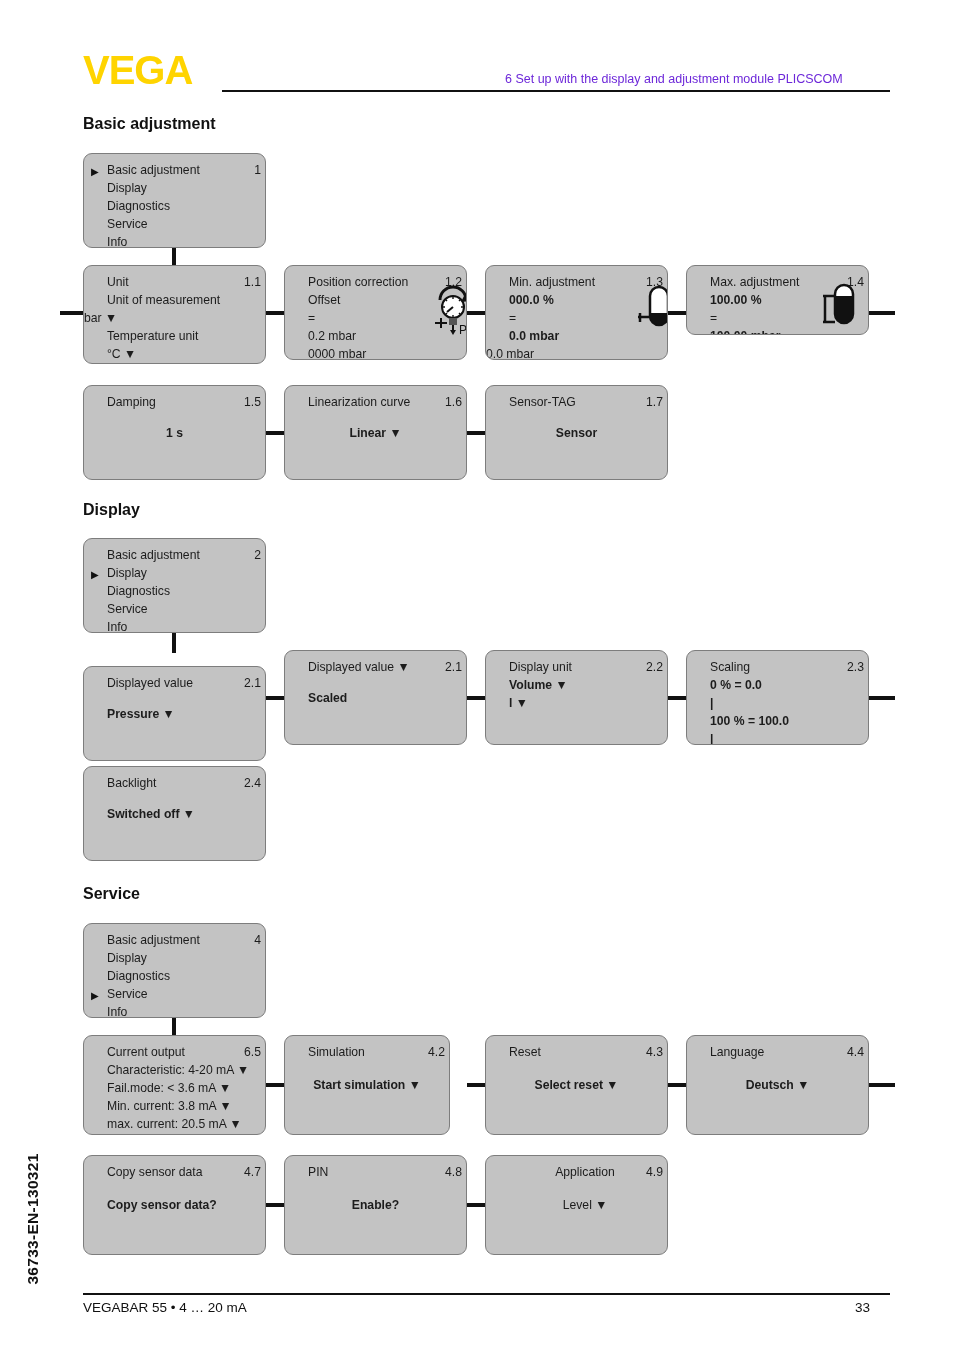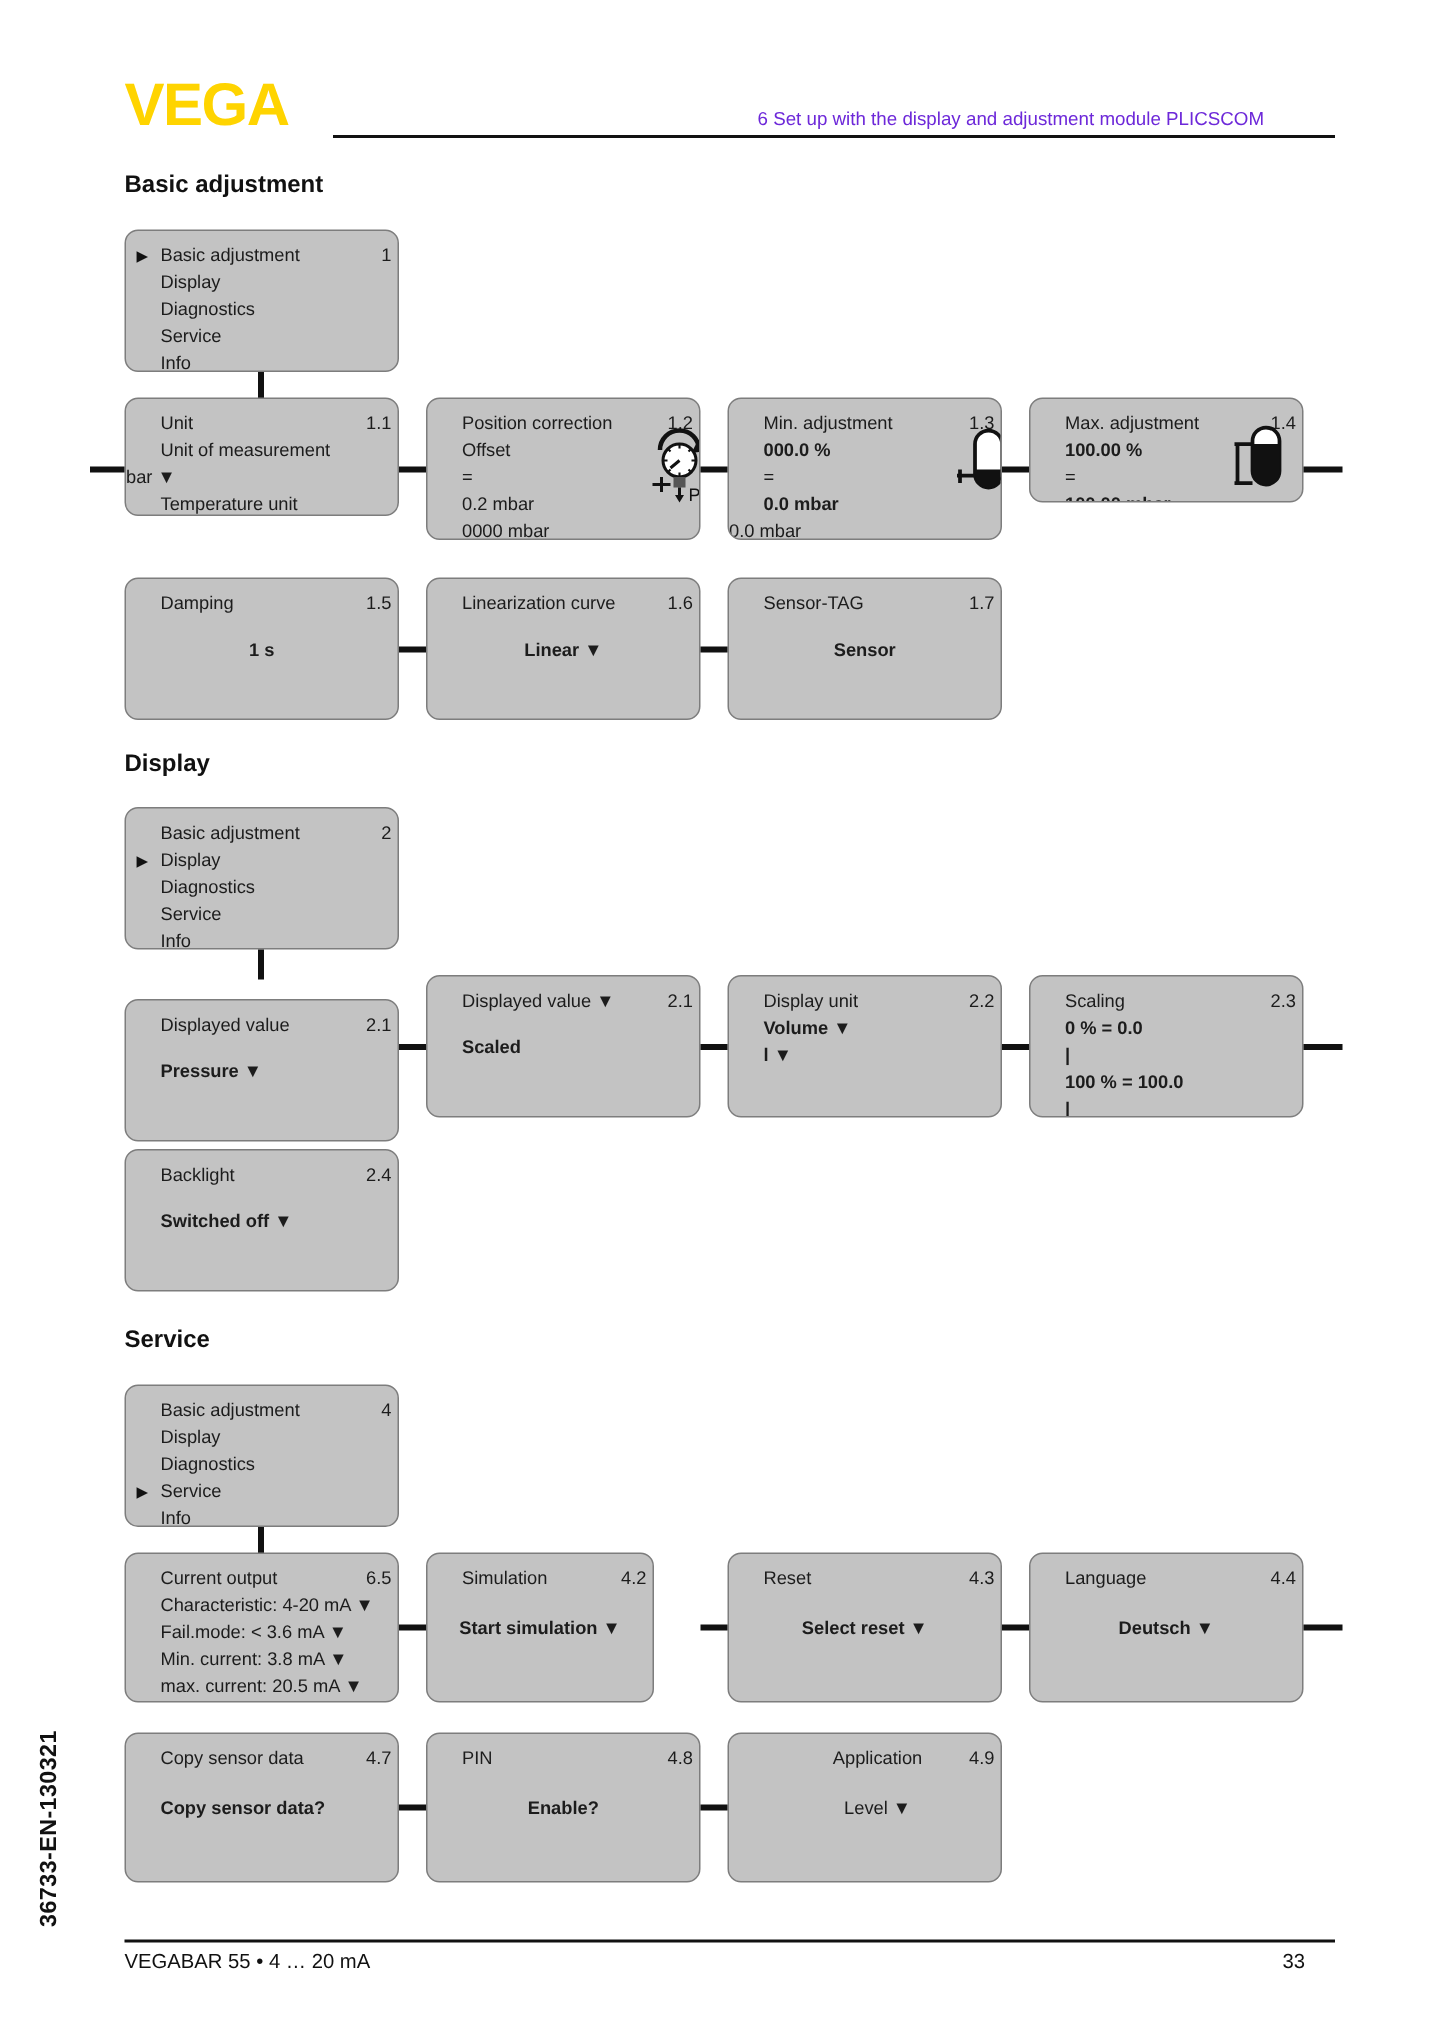--- a/index.html
+++ b/index.html
@@ -94,21 +94,21 @@
       <div class="box" style="left: 83px; top: 153px; width: 183px; height: 95px;">
         <div class="row" style="top: 9px;">Basic adjustment</div>
         <div class="caret" style="top: 13px;">▶</div>
         <div class="row" style="top: 27px;">Display</div>
         <div class="row" style="top: 45px;">Diagnostics</div>
         <div class="row" style="top: 63px;">Service</div>
         <div class="row" style="top: 81px;">Info</div>
         <div class="num" style="top: 9px;">1</div>
       </div>
       <div class="vline" style="left: 172px; top: 248px; height: 20px;"></div>
-      <div class="box" style="left: 83px; top: 265px; width: 183px; height: 79px;">
+      <div class="box" style="left: 83px; top: 265px; width: 183px; height: 99px;">
         <div class="row" style="top: 9px;">Unit</div>
         <div class="num" style="top: 9px;">1.1</div>
         <div class="row" style="top: 27px;">Unit of measurement</div>
         <div class="row rgt" style="top: 45px;">bar ▼</div>
         <div class="row" style="top: 63px;">Temperature unit</div>
         <div class="row" style="top: 81px;">°C ▼</div>
       </div>
       <div class="box" style="left: 284px; top: 265px; width: 183px; height: 95px;">
         <div class="row" style="top: 9px;">Position correction</div>
         <div class="num" style="top: 9px;">1.2</div>
@@ -247,21 +247,21 @@
       </div>
       <div class="vline" style="left: 172px; top: 1018px; height: 20px;"></div>
       <div class="box" style="left: 83px; top: 1035px; width: 183px; height: 100px;">
         <div class="row" style="top: 9px;">Current output</div>
         <div class="num" style="top: 9px;">6.5</div>
         <div class="row" style="top: 27px;">Characteristic: 4-20 mA ▼</div>
         <div class="row" style="top: 45px;">Fail.mode: &lt; 3.6 mA ▼</div>
         <div class="row" style="top: 63px;">Min. current: 3.8 mA ▼</div>
         <div class="row" style="top: 81px;">max. current: 20.5 mA ▼</div>
       </div>
-      <div class="box" style="left: 284px; top: 1035px; width: 152px; height: 100px;">
+      <div class="box" style="left: 284px; top: 1035px; width: 166px; height: 100px;">
         <div class="row" style="top: 9px;">Simulation</div>
         <div class="num" style="top: 9px;">4.2</div>
         <div class="row b ctr" style="top: 42px;">Start simulation ▼</div>
       </div>
       <div class="box" style="left: 485px; top: 1035px; width: 183px; height: 100px;">
         <div class="row" style="top: 9px;">Reset</div>
         <div class="num" style="top: 9px;">4.3</div>
         <div class="row b ctr" style="top: 42px;">Select reset ▼</div>
       </div>
       <div class="box" style="left: 686px; top: 1035px; width: 183px; height: 100px;">

